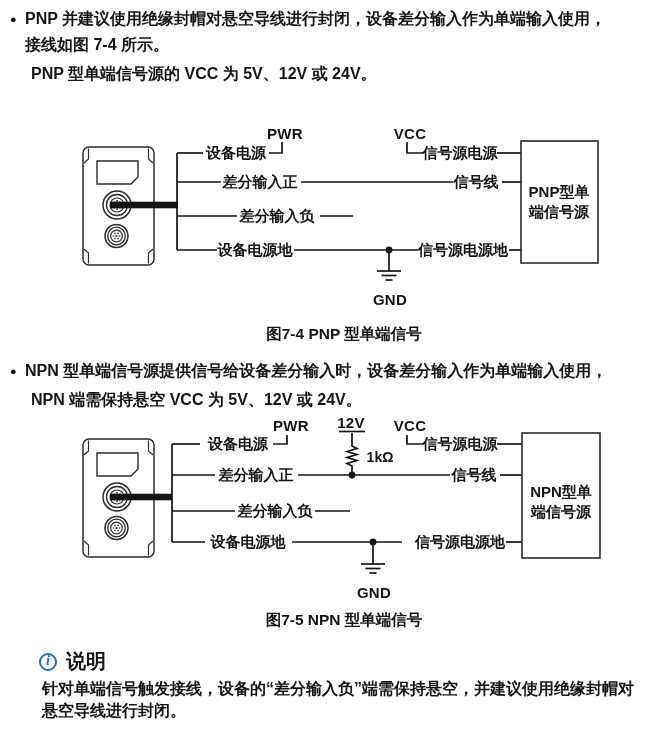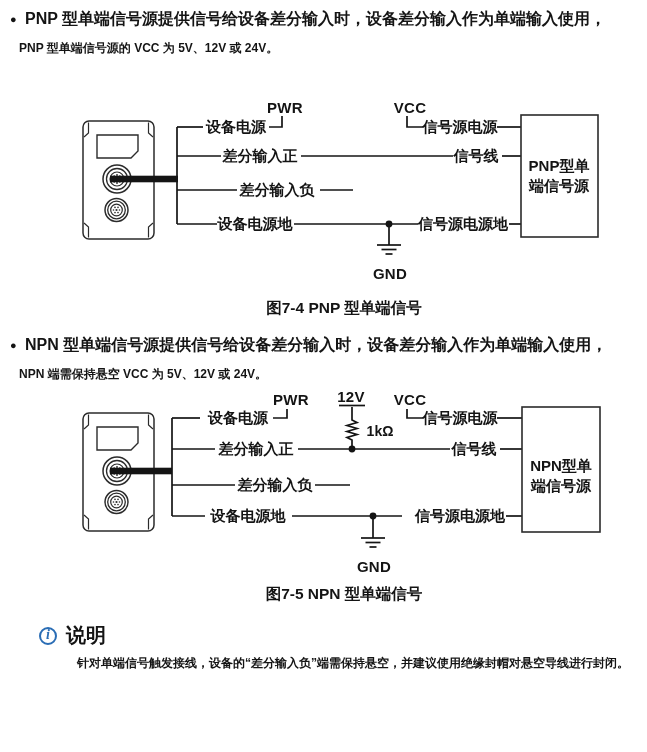--- a/index.html
+++ b/index.html
@@ -5,41 +5,41 @@
   html,body{margin:0;padding:0;background:#ffffff;}
   body{
     width:647px;height:752px;overflow:hidden;
     font-family:"Liberation Sans","DejaVu Sans",sans-serif;
     color:#141414;
   }
   .content{padding:6px 10px 0 10px;}
   .bullet-para{display:flex;font-size:16px;font-weight:600;line-height:26px;}
   .bullet-para .bullet{width:15px;flex:none;font-size:11px;line-height:26px;}
   .para-lines{flex:1;}
-  .vcc-line{margin:4px 0 0 9px;font-size:12px;font-weight:600;line-height:24px;}
+  .vcc-line{margin:4px 0 0 21px;font-size:16px;font-weight:600;line-height:24px;}
   .mt10{margin-top:10px;}
   .diagram{display:block;}
   .d1{margin-top:12px;}
   .d2{margin-top:0;}
   svg text{fill:#141414;font-weight:600;font-size:15px;}
   svg .latin{font-size:15px;letter-spacing:.3px;}
   svg .small-latin{font-size:14px;}
   svg .cap{font-size:15.5px;}
   .wire{stroke:#141414;stroke-width:1.7;fill:none;}
   .thinline{stroke:#2b2b2b;stroke-width:1.2;fill:none;}
   .devstroke{stroke:#2b2b2b;fill:#ffffff;}
   .note-header{display:flex;align-items:center;gap:9px;margin:16px 0 3px 29px;}
   .info-icon{
     width:18px;height:18px;border:2px solid var(--accent,#2a6db5);border-radius:50%;
     color:var(--accent,#2a6db5);display:flex;align-items:center;justify-content:center;
     font-family:"Liberation Serif","DejaVu Serif",serif;font-style:italic;
     font-weight:700;font-size:14px;flex:none;padding-bottom:1px;box-sizing:border-box;
   }
   .note-title{font-size:20px;font-weight:700;}
-  .note-body{margin-left:13px;font-size:12px;font-weight:600;line-height:22px;width:606px;text-align:right;}
+  .note-body{margin-left:32px;font-size:16px;font-weight:600;line-height:22px;width:606px;}
 </style>
 </head>
 <body>
 
 <svg width="0" height="0" style="position:absolute" aria-hidden="true">
   <defs>
     <symbol id="device-symbol" viewBox="0 0 73 120" overflow="visible">
       <rect x="1" y="1" width="71" height="118" rx="6" class="devstroke" stroke-width="1.5"></rect>
       <g class="thinline">
         <path d="M6.5 2.5 V13 L2 17"></path>
@@ -80,21 +80,22 @@
       </g>
     </symbol>
   </defs>
 </svg>
 
 <div class="content">
 
   <div class="bullet-para">
     <span class="bullet">●</span>
     <div class="para-lines">
-      <div>PNP 型单端信号源提供信号给设备差分输入时，设备差分输入作为单端输入使用，</div>
+      <div>PNP 并建议使用绝缘封帽对悬空导线进行封闭，设备差分输入作为单端输入使用，</div>
+      <div>接线如图 7-4 所示。</div>
     </div>
   </div>
   <div class="vcc-line">PNP 型单端信号源的 VCC 为 5V、12V 或 24V。</div>
 
   <svg class="diagram d1" width="647" height="250" viewBox="0 0 647 250">
     <use href="#device-symbol" x="72" y="48" width="73" height="120"></use>
     <rect x="100" y="103.7" width="68" height="6.6" fill="#141414"></rect>
     <g class="wire">
       <path d="M167 55 V152"></path>
       <path d="M167 55 H193"></path>

